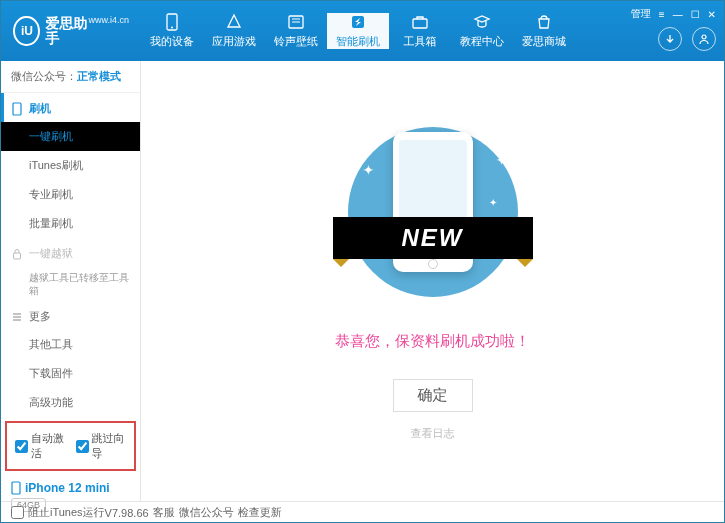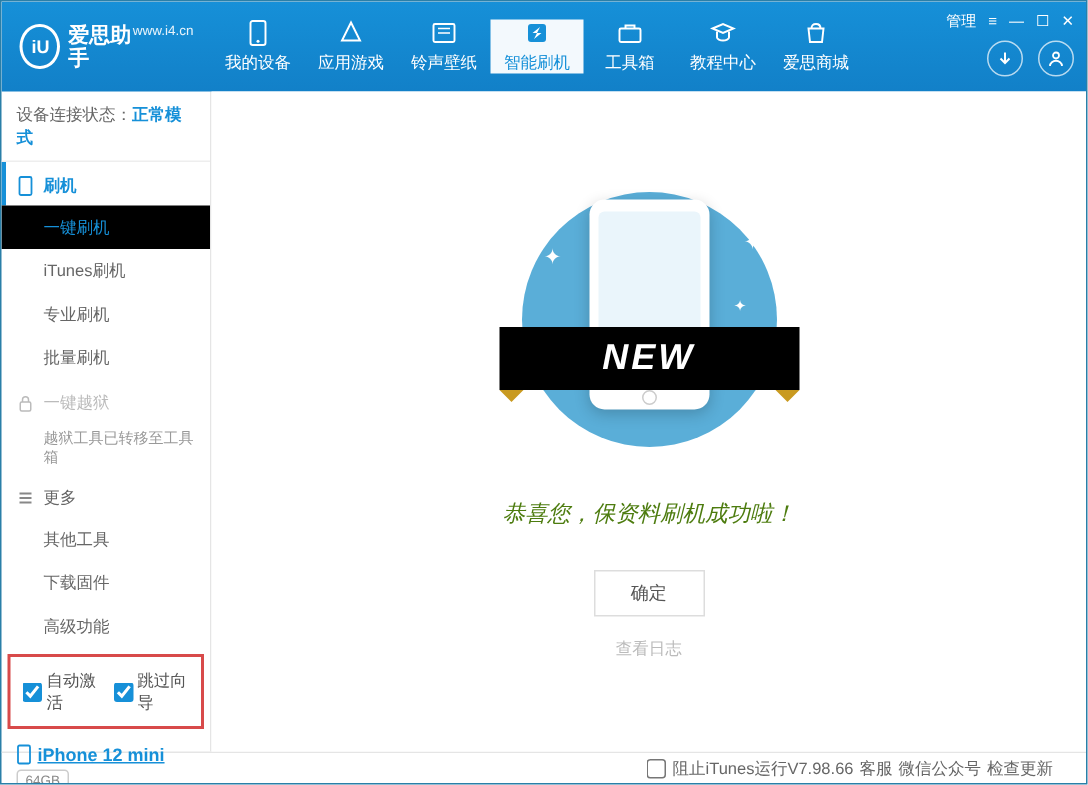--- a/index.html
+++ b/index.html
@@ -24,37 +24,37 @@
 .side-section { padding: 8px 10px 6px; display: flex; align-items: center; gap: 6px; color: #666; cursor: pointer; }
 .side-section.active-head { color: #1690d8; border-left: 3px solid #1690d8; padding-left: 7px; font-weight: bold; }
 .side-item { padding: 7px 10px 7px 28px; color: #666; cursor: pointer; }
 .side-item.active { background: #000000; color: #1690d8; }
 .side-note { padding: 4px 10px 4px 28px; color: #999; font-size: 10px; line-height: 1.3; }
 .side-lock { color: #bbb; }
 .checkbox-row { padding: 8px; display: flex; gap: 10px; font-size: 11px; color: #555; border: 2px solid #d84a4a; margin: 4px; }
 .checkbox-row label { display: flex; align-items: center; gap: 3px; cursor: pointer; }
 .checkbox-row input { accent-color: #1690d8; }
 .device-info { padding: 6px 10px; }
-.device-name { color: #1690d8; font-size: 12px; font-weight: bold; display: flex; align-items: center; gap: 4px; text-decoration: underline; }
+.device-name { color: #1690d8; font-size: 12px; font-weight: bold; display: flex; align-items: center; gap: 4px; }
 .device-cap { display: inline-block; border: 1px solid #ccc; border-radius: 3px; padding: 1px 5px; font-size: 9px; color: #888; margin-top: 3px; }
 .content { flex: 1; display: flex; flex-direction: column; align-items: center; justify-content: center; background: #fff; position: relative; }
 .phone-illust { position: relative; width: 180px; height: 180px; }
 .circle-bg { position: absolute; width: 170px; height: 170px; border-radius: 50%; background: #5aaed8; left: 5px; top: 5px; }
 .phone { position: absolute; width: 80px; height: 140px; background: #fff; border-radius: 10px; left: 50px; top: 10px; box-shadow: 0 3px 10px rgba(0,0,0,0.2); }
 .phone::after { content: ''; position: absolute; inset: 8px 6px 16px; background: #eaf5fb; border-radius: 4px; }
 .phone-btn { position: absolute; width: 10px; height: 10px; border: 1.5px solid #ccc; border-radius: 50%; bottom: 3px; left: 35px; }
 .new-banner { position: absolute; left: -10px; top: 95px; width: 200px; height: 42px; background: #000000; display: flex; align-items: center; justify-content: center; font-size: 24px; font-weight: 900; color: #fff; font-style: italic; letter-spacing: 2px; }
 .new-banner::before, .new-banner::after { content: ''; position: absolute; width: 0; height: 0; border: 8px solid transparent; top: 42px; }
 .new-banner::before { left: 0; border-top-color: #c99a20; border-left-color: transparent; }
 .new-banner::after { right: 0; border-top-color: #c99a20; border-right-color: transparent; }
 .sparkle { position: absolute; color: #fff; font-size: 14px; }
-.success-text { margin-top: 30px; font-size: 15px; color: #4d7c0f; font-style: italic; }
-.confirm-btn { margin-top: 28px; padding: 6px 24px; border: 1px solid #ddd; background: #fff; font-size: 12px; color: #555; cursor: pointer; }
+.success-text { margin-top: 30px; font-size: 15px; color: #ec4899; }
+.confirm-btn { margin-top: 28px; padding: 6px 24px; border: 1px solid #ddd; background: #fff; font-size: 15px; color: #555; cursor: pointer; }
 .log-link { margin-top: 14px; font-size: 11px; color: #bbb; cursor: pointer; }
-.footer { height: 22px; border-top: 1px solid #e5e5e5; display: flex; align-items: center; padding: 0 22px; font-size: 11px; color: #666; justify-content: flex-end; }
+.footer { height: 22px; border-top: 1px solid #e5e5e5; display: flex; align-items: center; padding: 0 10px; font-size: 11px; color: #666; justify-content: flex-start; }
 .footer-left { display: flex; align-items: center; gap: 4px; }
 .footer-right { display: flex; gap: 4px; align-items: center; }
 .footer-right span { cursor: pointer; }
 .spacer { flex: 1; }
 svg { display: block; }
 </style>
 </head>
 <body>
 
 <div class="header">
@@ -150,21 +150,21 @@
           <circle cx="6" cy="4" r="2" fill="none" stroke="#fff" stroke-width="1.2"></circle>
           <path d="M2 11c0-2 2-3.5 4-3.5s4 1.5 4 3.5" fill="none" stroke="#fff" stroke-width="1.2"></path>
         </svg>
       </div>
   </div>
 </div>
 
 <div class="main">
   <div class="sidebar">
     <div class="status-bar">
-      <span>设备连接状态：</span><span class="status-value">正常模式</span>
+      <span>微信公众号：</span><span class="status-value">正常模式</span>
     </div>
     <div class="side-section active-head">
       <svg width="12" height="14" viewBox="0 0 12 14">
           <rect x="2" y="1" width="8" height="12" rx="1" fill="none" stroke="#1690d8" stroke-width="1.2"></rect>
         </svg>
       <span>刷机</span>
     </div>
     <div class="side-item active">一键刷机</div>
     <div class="side-item">iTunes刷机</div>
     <div class="side-item">专业刷机</div>

